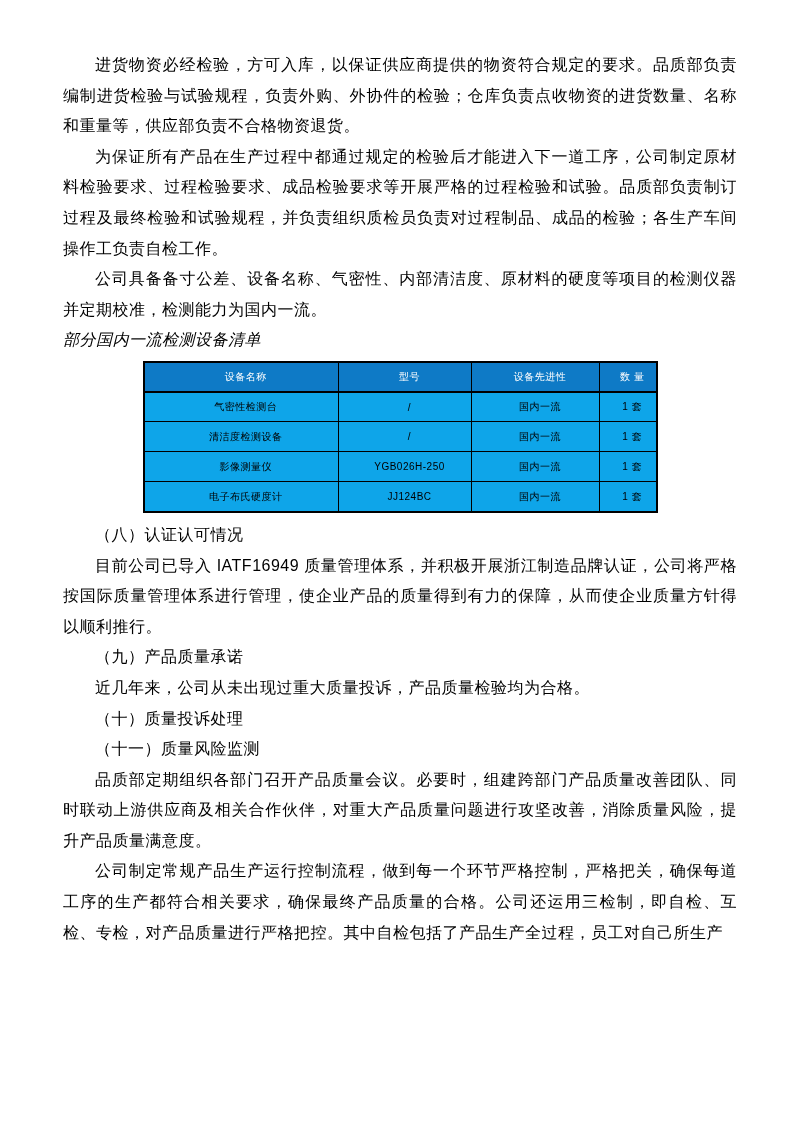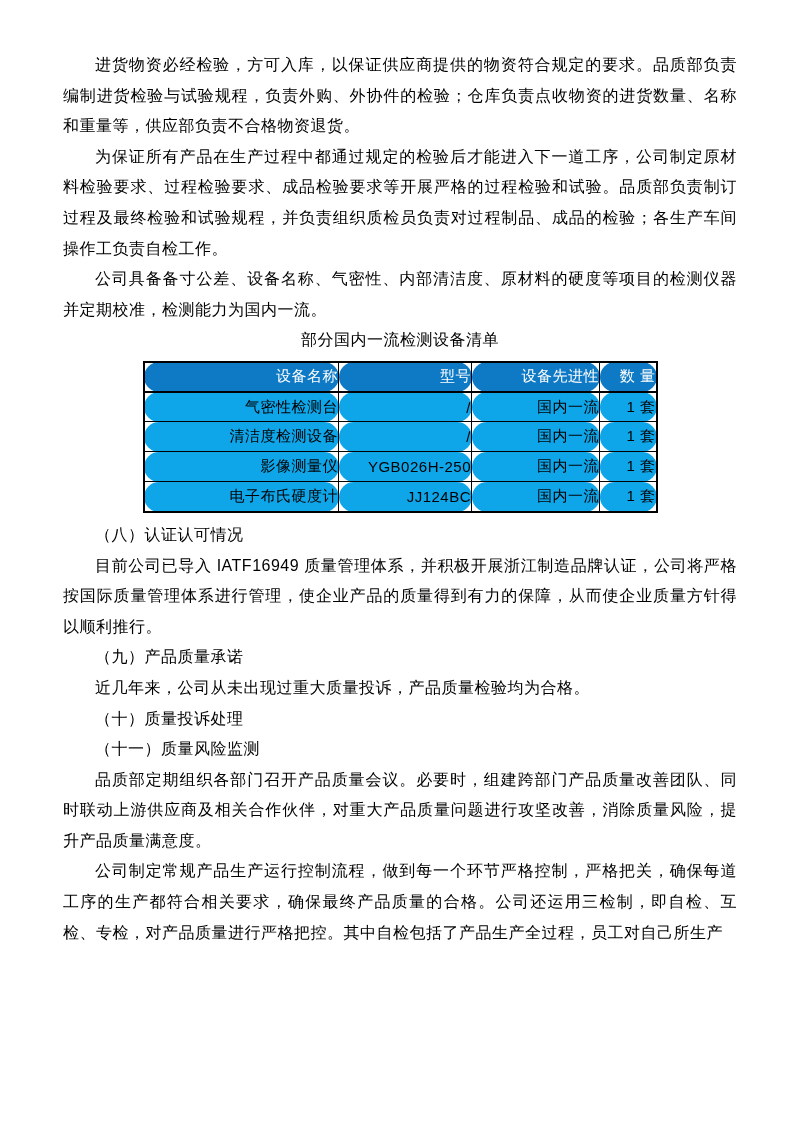--- a/index.html
+++ b/index.html
@@ -2,55 +2,56 @@
 <html lang="zh" style="--header-bg: #0e7ac6; --header-text: #ffffff; --border-color: #000000; --text-color: #000000; --page-bg: #ffffff;"><head>
 <meta charset="utf-8">
 <style>
   :root {
     --header-bg: #0e7ac6;
     --header-text: #ffffff;
     --border-color: #000000;
     --text-color: #000000;
     --page-bg: #ffffff;
   }
-  * { margin: 0; padding: 0; box-sizing: border-box; border-radius: 23px; }
+  * { margin: 0; padding: 0; box-sizing: border-box; }
   html, body { background: #ffffff; }
   .page {
     width: 800px;
     height: 1131px;
     background: var(--page-bg);
     padding: 50px 63px 0 63px;
     font-family: "Liberation Sans", "DejaVu Sans", sans-serif;
     color: var(--text-color);
     overflow: hidden;
   }
   .doc p {
     font-size: 16px;
     line-height: 30.6px;
     letter-spacing: 0.5px;
     text-align: justify;
     text-indent: 2em;
     color: var(--text-color);
   }
   .doc p.table-title {
-    text-align: center;
+    text-align: left;
     text-indent: 0;
+    font-style: italic;
   }
   table.equip {
     border-collapse: collapse;
     margin: 5px auto 7px auto;
     table-layout: fixed;
     width: 513px;
     border: 2px solid var(--border-color);
   }
   table.equip th, table.equip td {
     border: 1px solid var(--border-color);
-    font-size: 15px;
+    font-size: 10px;
     font-weight: normal;
-    text-align: right;
+    text-align: center;
     padding: 0 0 0 9px;
     letter-spacing: 0.5px;
     white-space: nowrap;
     overflow: hidden;
   }
   table.equip th {
     background: var(--header-bg);
     color: var(--header-text);
     height: 30px;
     border-bottom: 2px solid var(--border-color);

